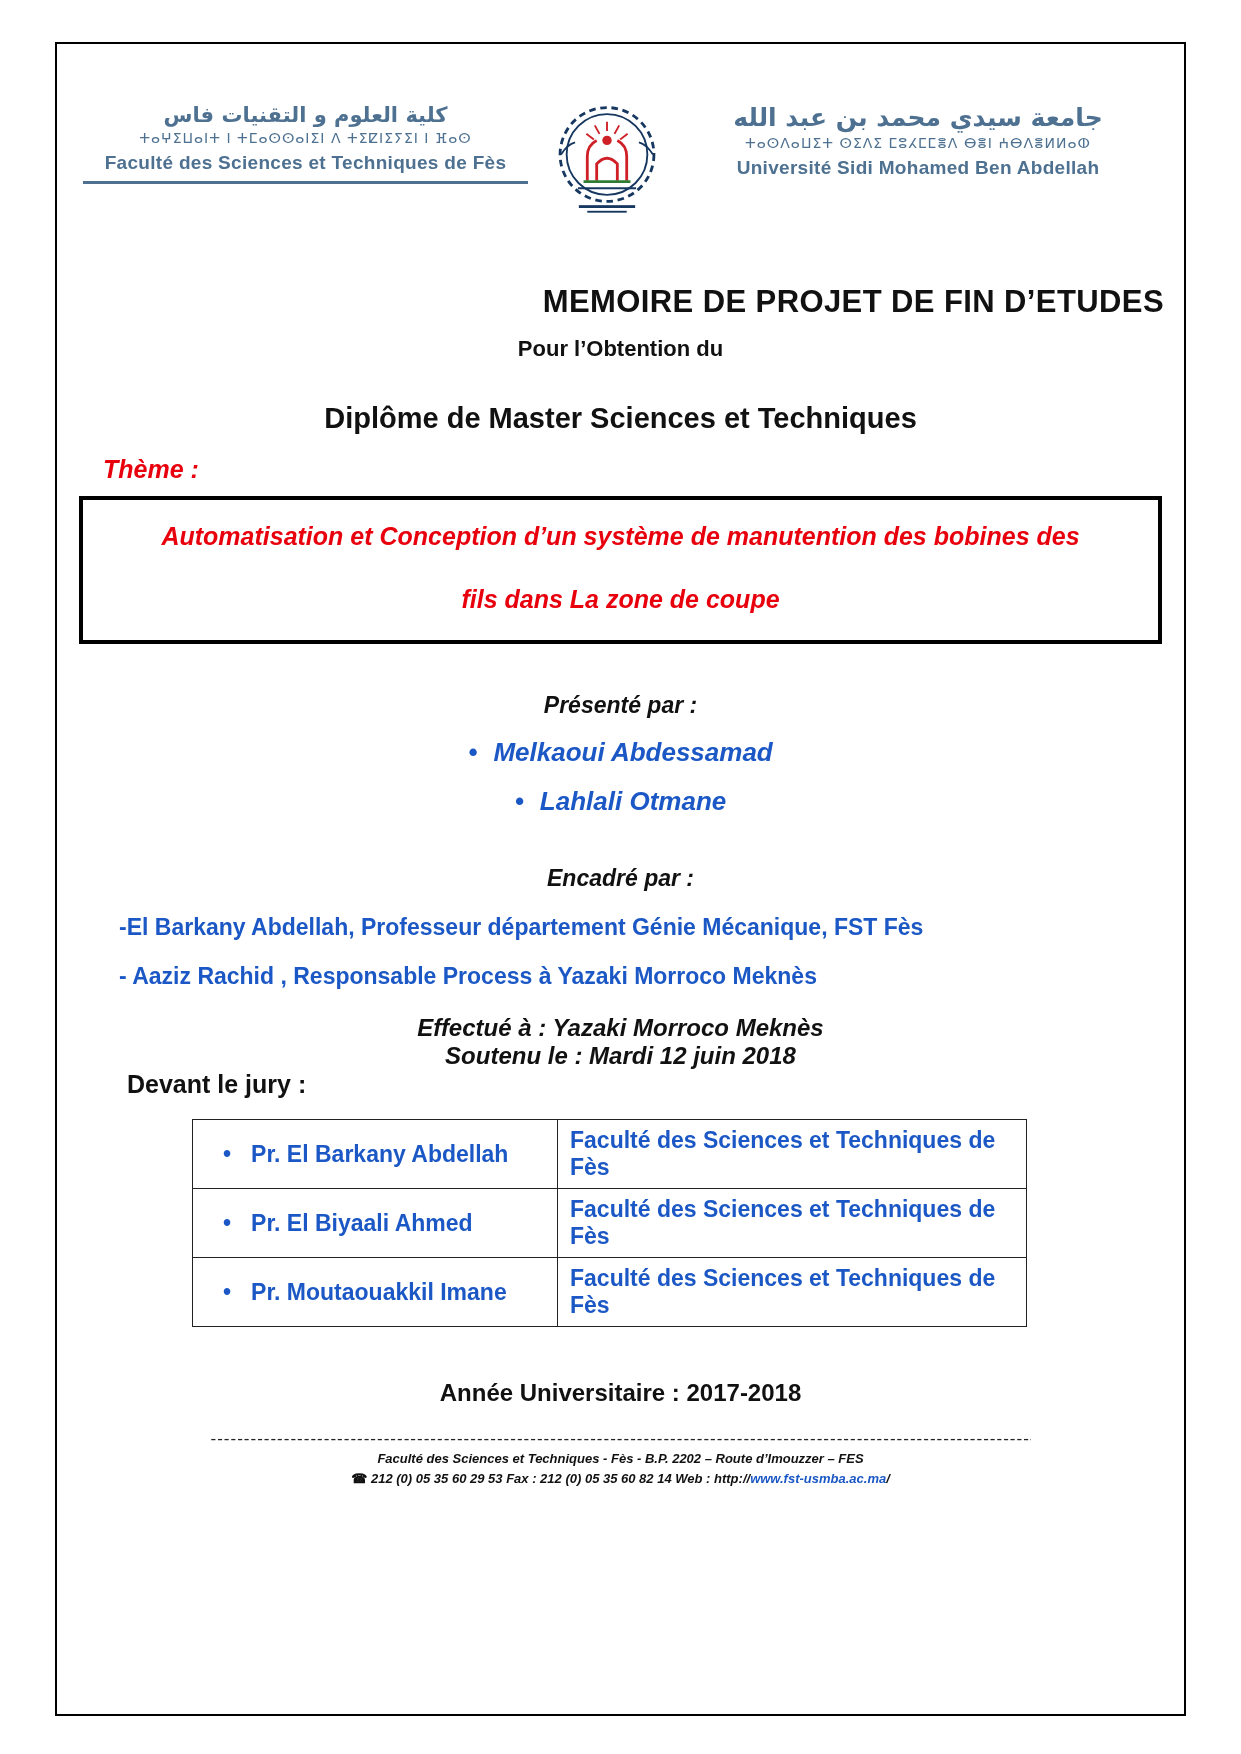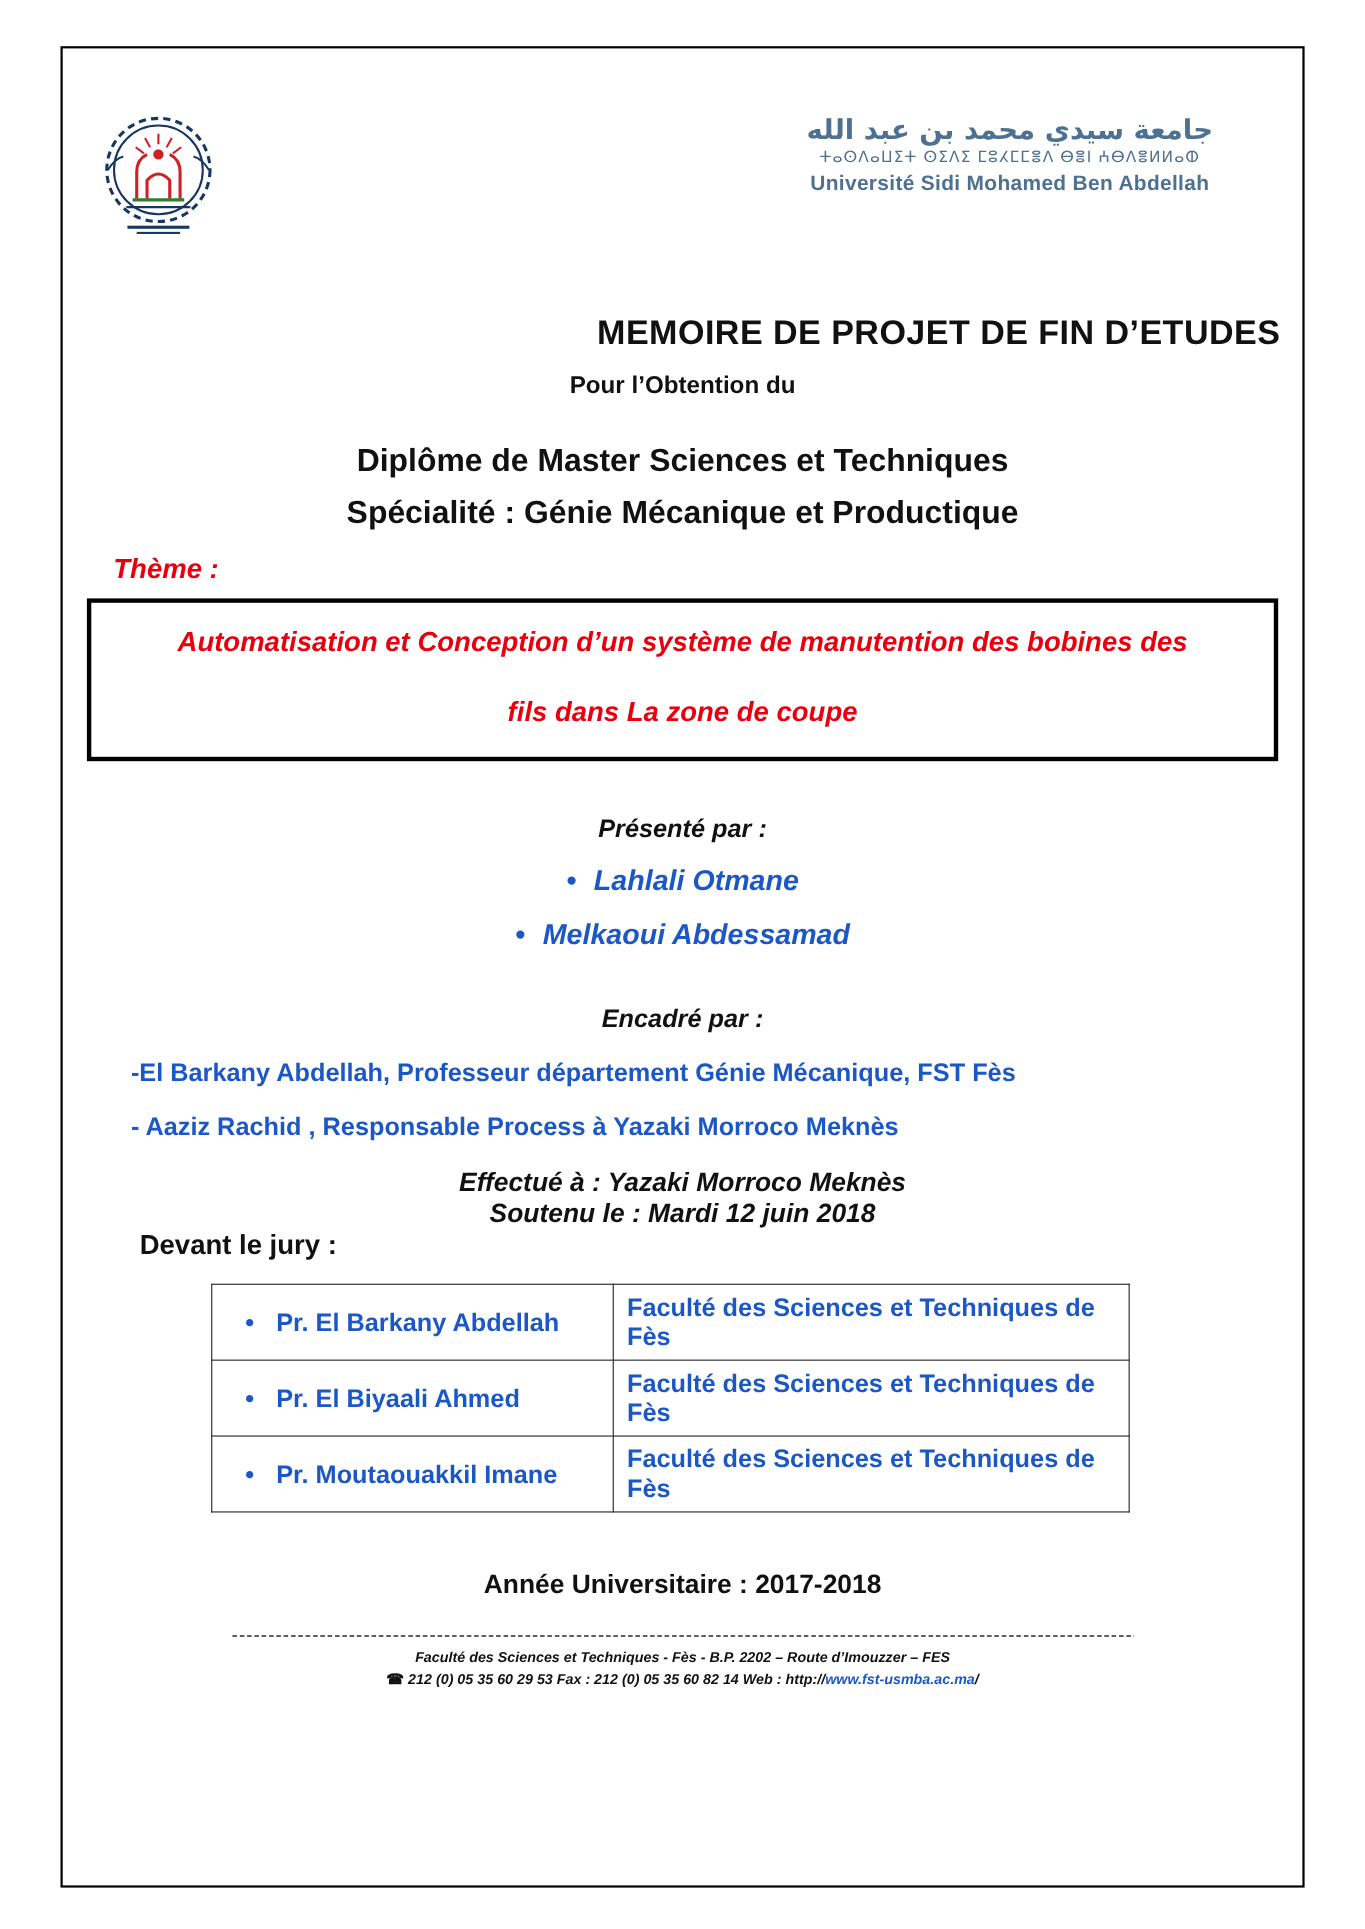--- a/index.html
+++ b/index.html
@@ -86,20 +86,25 @@
   .footer-line a{
     color:var(--blue);text-decoration:none;font-weight:bold;font-style:italic;
   }
 </style>
 </head>
 <body>
 
 <div class="page-frame">
 
   <div class="header">
+    <div class="hdr-block hdr-left">
+      <div class="hdr-arabic">كلية العلوم و التقنيات فاس</div>
+      <div class="hdr-tifinagh">ⵜⴰⵖⵉⵡⴰⵏⵜ ⵏ ⵜⵎⴰⵙⵙⴰⵏⵉⵏ ⴷ ⵜⵉⵇⵏⵉⵢⵉⵏ ⵏ ⴼⴰⵙ</div>
+      <div class="hdr-latin">Faculté des Sciences et Techniques de Fès</div>
+    </div>
 
     <div class="logo-wrap">
       <svg viewBox="0 0 130 140" width="122" height="132">
         <circle cx="65" cy="62" r="50" fill="none" stroke="#16375f" stroke-width="3" stroke-dasharray="7 5"></circle>
         <circle cx="65" cy="62" r="43" fill="none" stroke="#16375f" stroke-width="2"></circle>
         <g stroke="#cf2027" stroke-width="2">
           <line x1="65" y1="27" x2="65" y2="37"></line>
           <line x1="52" y1="31" x2="57" y2="40"></line>
           <line x1="78" y1="31" x2="73" y2="40"></line>
           <line x1="43" y1="40" x2="51" y2="46"></line>
@@ -120,34 +125,33 @@
     <div class="hdr-block hdr-right">
       <div class="hdr-arabic">جامعة سيدي محمد بن عبد الله</div>
       <div class="hdr-tifinagh">ⵜⴰⵙⴷⴰⵡⵉⵜ ⵙⵉⴷⵉ ⵎⵓⵃⵎⵎⴻⴷ ⴱⴻⵏ ⵄⴱⴷⴻⵍⵍⴰⵀ</div>
       <div class="hdr-latin">Université Sidi Mohamed Ben Abdellah</div>
     </div>
   </div>
 
   <div class="t-memoire">MEMOIRE DE PROJET DE FIN D’ETUDES</div>
   <div class="t-obtention">Pour l’Obtention du</div>
   <div class="t-diplome">Diplôme de Master Sciences et Techniques</div>
-  <div class="t-specialite">Spécialité : Génie Mécanique et Productique</div>
   <div class="t-theme">Thème :</div>
 
   <div class="theme-box">
     <div class="line">Automatisation et Conception d’un système de manutention des bobines des</div>
     <div class="line">fils dans La zone de coupe</div>
   </div>
 
   <div class="sec-label">Présenté par :</div>
   <div class="name-line">
-    <span class="bullet"></span><span>Lahlali Otmane</span>
+    <span class="bullet"></span><span>Melkaoui Abdessamad</span>
   </div>
   <div class="name-line">
-    <span class="bullet"></span><span>Melkaoui Abdessamad</span>
+    <span class="bullet"></span><span>Lahlali Otmane</span>
   </div>
 
   <div class="sec-label">Encadré par :</div>
   <div class="encadre-line">-El Barkany Abdellah, Professeur département Génie Mécanique, FST Fès</div>
   <div class="encadre-line">- Aaziz Rachid , Responsable Process à  Yazaki Morroco Meknès</div>
 
   <div class="t-effectue">Effectué à : Yazaki Morroco Meknès</div>
   <div class="t-soutenu">Soutenu le : Mardi 12 juin 2018</div>
 
   <div class="t-jury">Devant le jury :</div>

